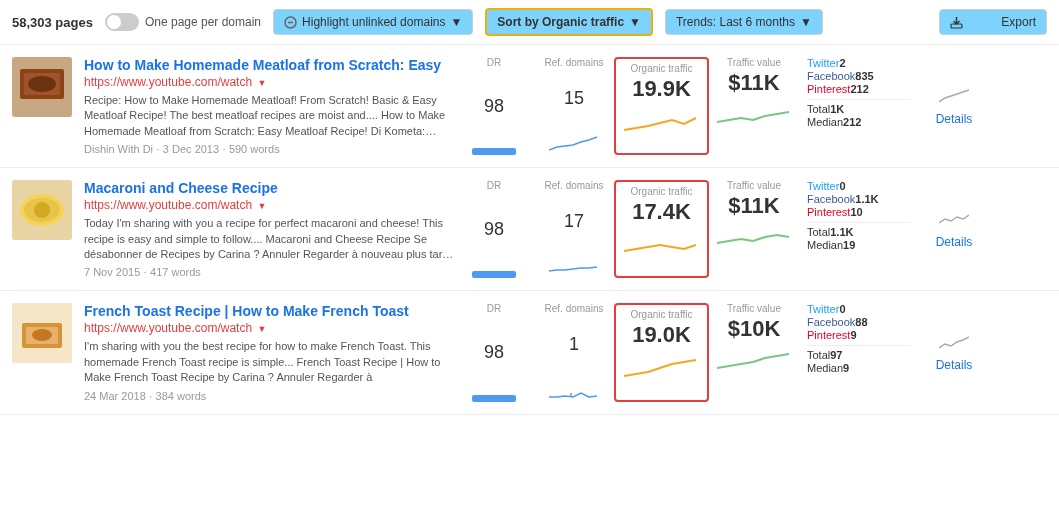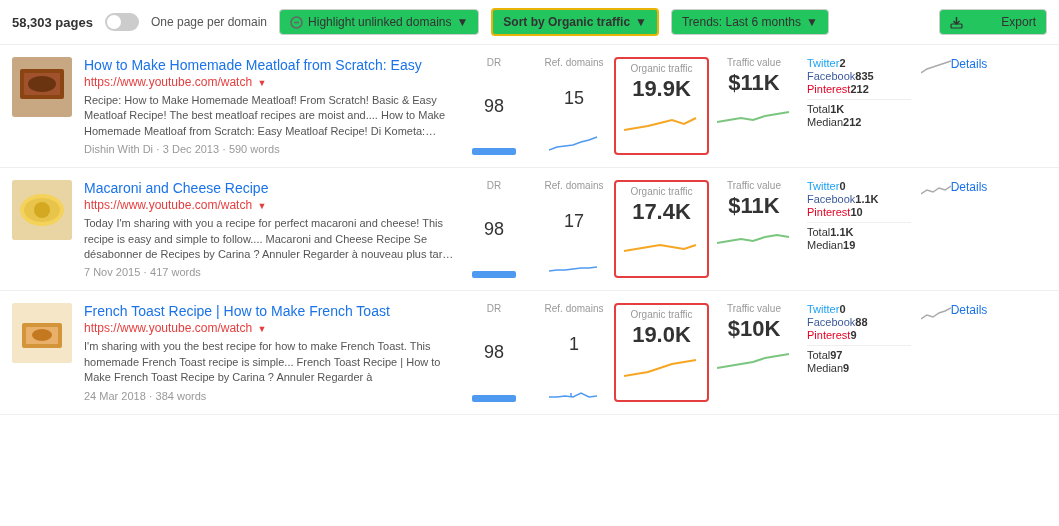--- a/index.html
+++ b/index.html
@@ -3,31 +3,31 @@
   <meta charset="utf-8">
   <style>
     * { box-sizing: border-box; margin: 0; padding: 0; }
     body { font-family: Arial, sans-serif; font-size: 13px; color: #333; background: #fff; width: 1059px; }
 
     .toolbar {
       display: flex; align-items: center; padding: 8px 12px; border-bottom: 1px solid #eee;
       gap: 12px; background: #fff;
     }
     .pages-count { font-size: 13px; font-weight: bold; color: #333; }
-    .toggle-wrap { display: flex; align-items: center; gap: 12px; font-size: 12px; color: #555; }
+    .toggle-wrap { display: flex; align-items: center; gap: 6px; font-size: 12px; color: #555; }
     .toggle {
       width: 34px; height: 18px; background: #ccc; border-radius: 9px; position: relative; cursor: pointer;
     }
     .toggle::after {
       content: ''; position: absolute; left: 2px; top: 2px;
       width: 14px; height: 14px; background: #fff; border-radius: 50%;
     }
     .btn {
       display: flex; align-items: center; gap: 5px; padding: 5px 10px;
-      border: 1px solid #ccc; border-radius: 4px; background: #22c55e;
+      border: 1px solid #ccc; border-radius: 4px; background: #7dd3fc;
       cursor: pointer; font-size: 12px; color: #333;
     }
     .btn-sort {
       border: 2px solid #eab308; color: #333; font-weight: 600;
     }
     .btn-export { margin-left: auto; gap: 38px; }
 
     
     .content { padding: 0; }
 
@@ -36,21 +36,21 @@
       padding: 12px 12px;
     }
 
     .thumb {
       width: 60px; height: 60px; object-fit: cover; border-radius: 3px;
       flex-shrink: 0; margin-right: 12px; background: #ddd;
       display: flex; align-items: center; justify-content: center; overflow: hidden;
     }
 
     .result-info { flex: 1; min-width: 0; max-width: 370px; }
-    .result-title { font-size: 14px; font-weight: normal; color: #1a73e8; white-space: nowrap; overflow: hidden; text-overflow: ellipsis; margin-bottom: 2px; }
+    .result-title { font-size: 14px; font-weight: bold; color: #1a73e8; white-space: nowrap; overflow: hidden; text-overflow: ellipsis; margin-bottom: 2px; }
     .result-url { font-size: 12px; color: #e53e3e; margin-bottom: 4px; white-space: nowrap; overflow: hidden; text-overflow: ellipsis; }
     .result-url span { color: #e53e3e; }
     .result-desc { font-size: 11px; color: #555; line-height: 1.4; margin-bottom: 4px; display: -webkit-box; -webkit-line-clamp: 3; -webkit-box-orient: vertical; overflow: hidden; }
     .result-meta { font-size: 11px; color: #999; }
 
     .metric-col {
       display: flex; flex-direction: column; align-items: center; justify-content: space-between;
       min-width: 80px; padding: 0 8px;
     }
     .metric-label { font-size: 10px; color: #999; margin-bottom: 2px; white-space: nowrap; }
@@ -76,21 +76,21 @@
     .social-row { display: flex; font-size: 11px; margin-bottom: 1px; }
     .social-label { color: #1a73e8; }
     .social-label.twitter { color: #1da1f2; }
     .social-label.facebook { color: #3b5998; }
     .social-label.pinterest { color: #e60023; }
     .social-value { color: #333; font-weight: 600; }
     .social-total { color: #333; }
     .social-sep { border-top: 1px solid #eee; margin: 3px 0; }
 
     .details-col {
-      display: flex; align-items: flex-start; justify-content: center; min-width: 70px;
+      display: flex; flex-direction: column; align-items: center; justify-content: center; min-width: 70px;
     }
     .trend-icon { margin-bottom: 6px; }
     .details-btn { font-size: 12px; color: #1a73e8; cursor: pointer; text-decoration: none; }
 
     .caret { font-size: 9px; color: #e53e3e; margin-left: 2px; }
   </style>
 </head>
 <body>
 
 <div class="toolbar">

